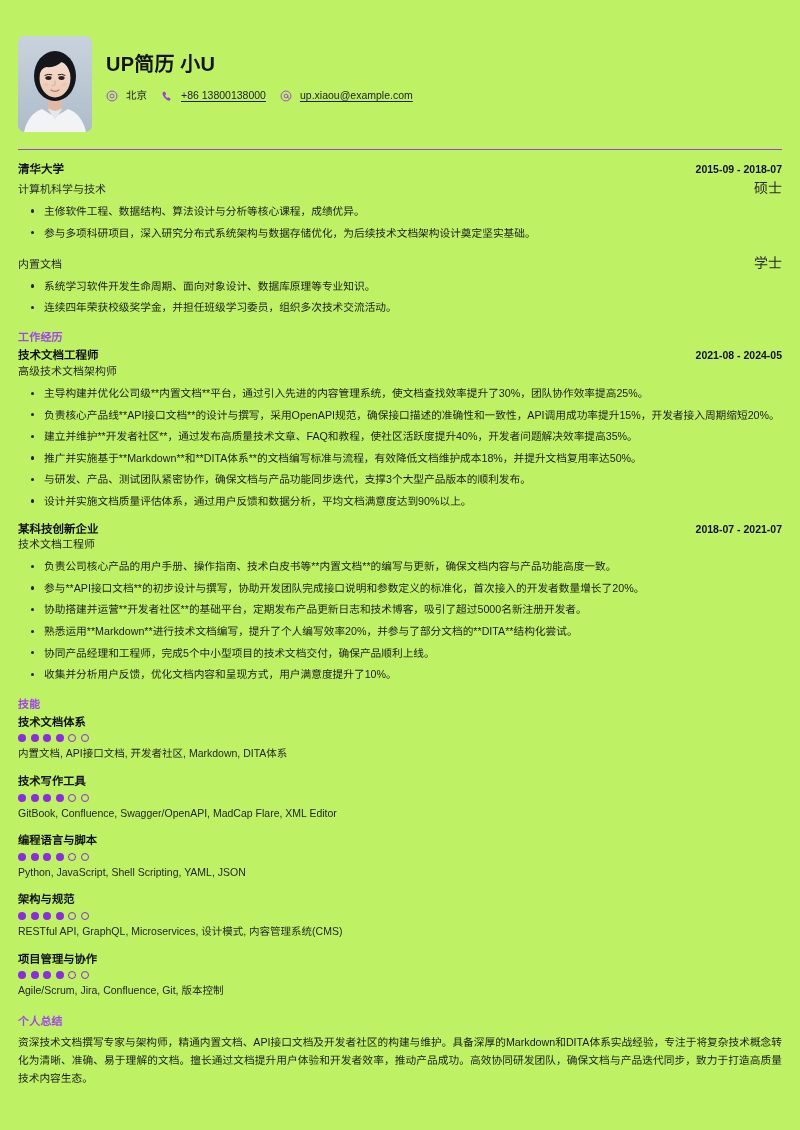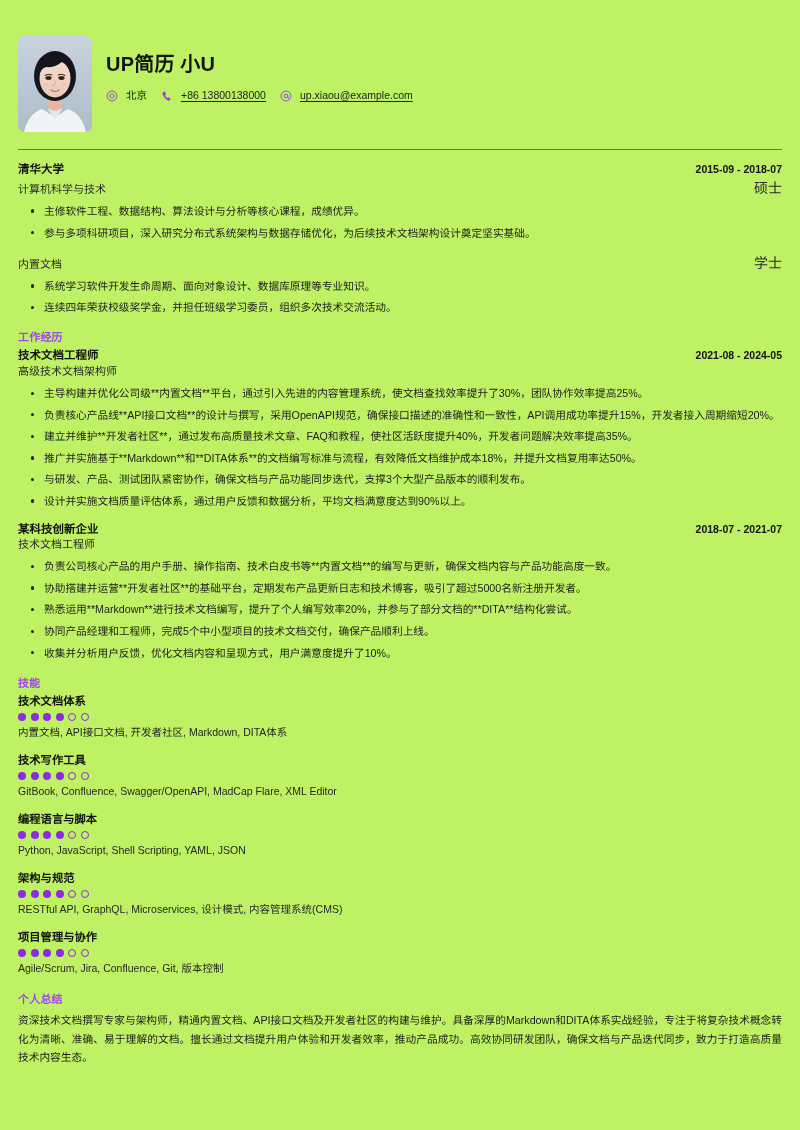--- a/index.html
+++ b/index.html
@@ -343,20 +343,21 @@
     <div class="entry">
       <div class="entry-line">
         <span class="entry-org">某科技创新企业</span>
         <span class="entry-date">2018-07 - 2021-07</span>
       </div>
       <div class="entry-line">
         <span class="entry-sub">技术文档工程师</span>
       </div>
       <ul class="bullets">
         <li>负责公司核心产品的用户手册、操作指南、技术白皮书等**内置文档**的编写与更新，确保文档内容与产品功能高度一致。</li>
+        <li>参与**API接口文档**的初步设计与撰写，协助开发团队完成接口说明和参数定义的标准化，首次接入的开发者数量增长了20%。</li>
         <li>协助搭建并运营**开发者社区**的基础平台，定期发布产品更新日志和技术博客，吸引了超过5000名新注册开发者。</li>
         <li>熟悉运用**Markdown**进行技术文档编写，提升了个人编写效率20%，并参与了部分文档的**DITA**结构化尝试。</li>
         <li>协同产品经理和工程师，完成5个中小型项目的技术文档交付，确保产品顺利上线。</li>
         <li>收集并分析用户反馈，优化文档内容和呈现方式，用户满意度提升了10%。</li>
       </ul>
     </div>
   </div>
 
   <div class="section">
     <div class="section-title">技能</div>

